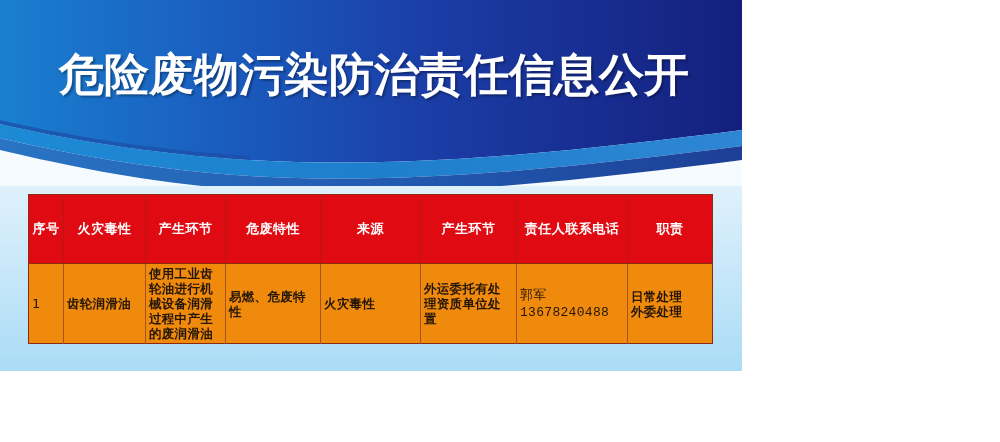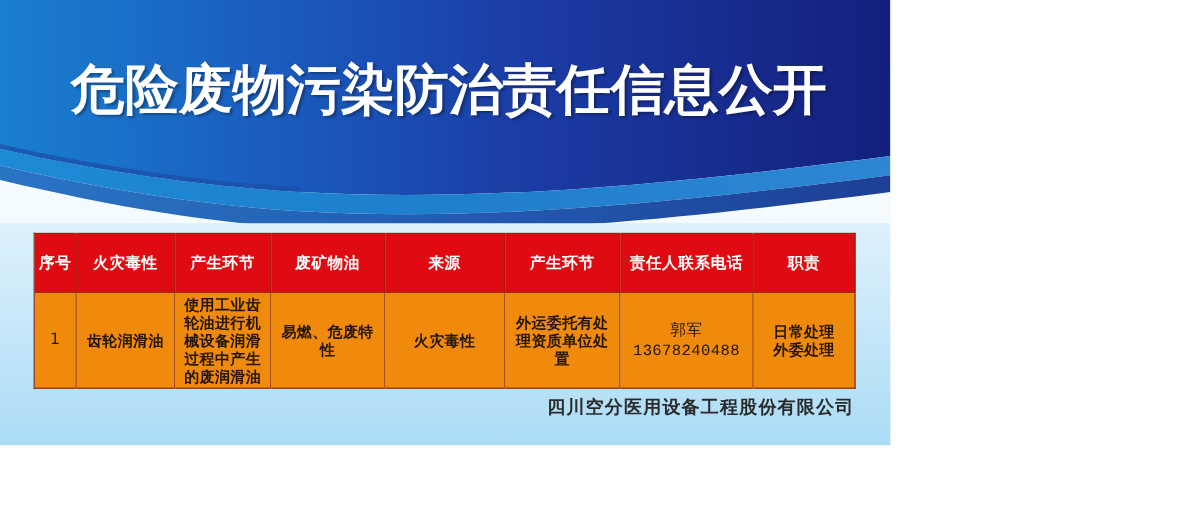--- a/index.html
+++ b/index.html
@@ -67,38 +67,37 @@
     border-collapse: collapse;
     table-layout: fixed;
     border: 1px solid #8c2b10;
   }
   #info-table th {
     background: #e00b12;
     color: #ffffff;
     font-size: 13px;
     font-weight: bold;
     height: 36px;
-    padding: 6px 2px;
+    padding: 16px 2px;
     text-align: center;
     vertical-align: middle;
     border-right: 1px solid #b51a10;
     border-bottom: 1px solid #8c2b10;
     white-space: nowrap;
     letter-spacing: 0.5px;
   }
   #info-table th:last-child { border-right: none; }
 
   #info-table td {
     background: #f08a0c;
     color: #241608;
     font-size: 12.5px;
     line-height: 15px;
     height: 70px;
     padding: 2px 3px;
-    text-align: center;
     vertical-align: middle;
     border-right: 1px solid #a9511d;
     font-weight: bold;
     letter-spacing: 0.3px;
   }
   #info-table td:last-child { border-right: none; }
   #info-table td.num { font-weight: normal; font-size: 13px; }
   #info-table td.tel { font-weight: normal; font-size: 13px; line-height: 17px; font-family: Liberation Mono, monospace; }
 
   
@@ -179,36 +178,35 @@
       <col class="c4">
         <col class="c5">
         <col class="c6">
         <col class="c7">
     </colgroup>
     <thead>
       <tr>
         <th>序号</th>
         <th>火灾毒性</th>
         <th>产生环节</th>
-        <th>废矿物油</th>
+        <th>危废特性</th>
         <th>来源</th>
         <th>产生环节</th>
         <th>责任人联系电话</th>
         <th>职责</th>
       </tr>
     </thead>
     <tbody>
       <tr>
         <td class="num">1</td>
         <td>齿轮润滑油</td>
         <td>使用工业齿轮油进行机械设备润滑过程中产生的废润滑油</td>
         <td>易燃、危废特性</td>
         <td>火灾毒性</td>
         <td>外运委托有处理资质单位处置</td>
         <td class="tel">郭军<br>13678240488</td>
         <td>日常处理<br>外委处理</td>
       </tr>
     </tbody>
   </table>
 
-  <div id="company-footer">四川空分医用设备工程股份有限公司</div>
 
 </div>
 
 </body></html>

